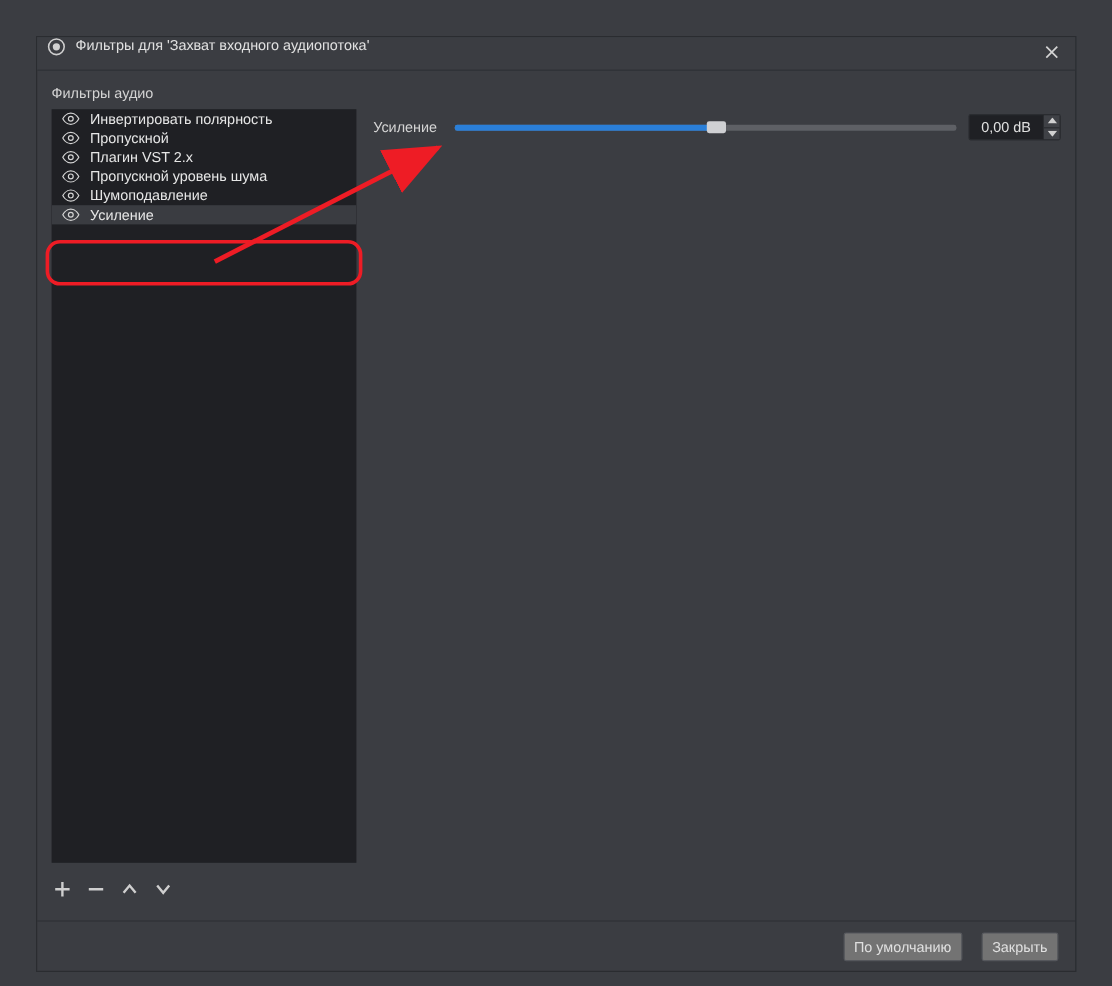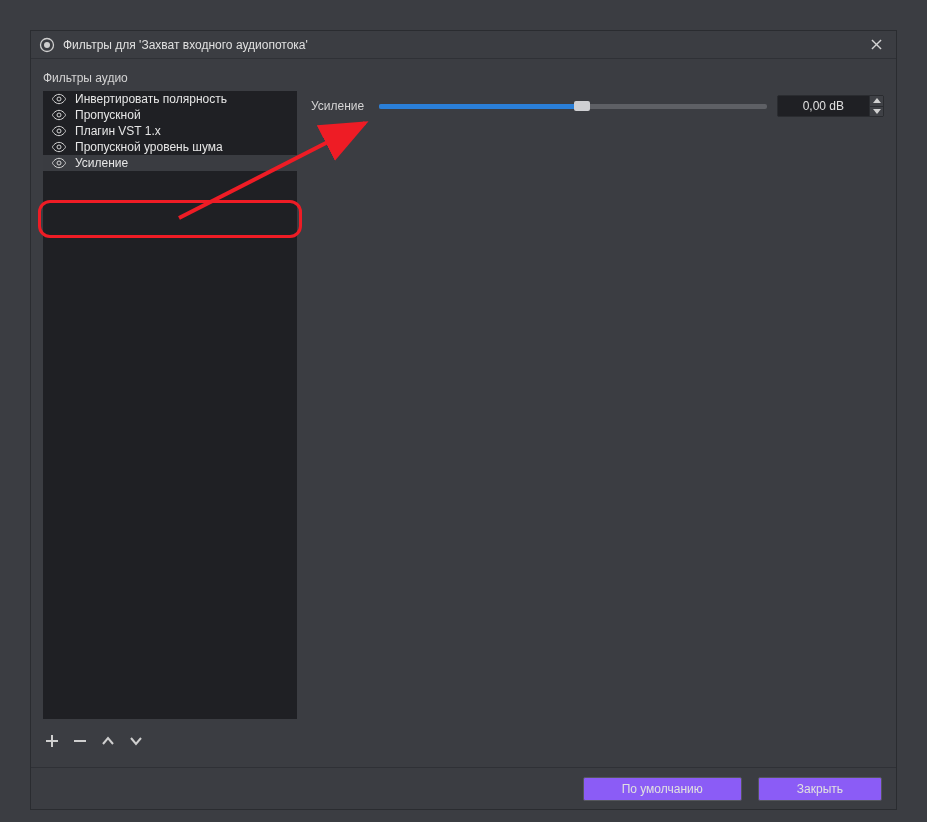--- a/index.html
+++ b/index.html
@@ -21,21 +21,21 @@
       height: 780px;
       background: #3b3d42;
       border: 1px solid #2a2c30;
       display: flex;
       flex-direction: column;
     }
     .titlebar {
       height: 28px;
       background: #3b3d42;
       display: flex;
-      align-items: center;
+      align-items: flex-start;
       padding: 0 8px;
       border-bottom: 1px solid #2f3136;
     }
     .titlebar-icon {
       width: 16px; height: 16px;
       margin-right: 8px;
     }
     .titlebar-icon svg { width: 16px; height: 16px; }
     .titlebar-title { flex: 1; color: #e0e0e0; font-size: 12px; }
     .close-btn {
@@ -112,21 +112,21 @@
     }
     .spin-box {
       display: flex;
       align-items: stretch;
       background: #1f2024;
       border: 1px solid #2a2c30;
       border-radius: 2px;
       height: 22px;
     }
     .spin-value {
-      padding: 0 25px;
+      padding: 0 10px;
       display: flex; align-items: center;
       color: #e0e0e0;
       min-width: 56px;
       justify-content: flex-end;
     }
     .spin-btns {
       display: flex; flex-direction: column;
       width: 14px;
       border-left: 1px solid #2a2c30;
     }
@@ -157,24 +157,24 @@
     .footer {
       height: 42px;
       display: flex;
       align-items: center;
       justify-content: flex-end;
       padding: 0 14px;
       gap: 16px;
       border-top: 1px solid #2f3136;
     }
     .btn {
-      background: #8b5cf6;
+      background: #737373;
       border: 1px solid #55575c;
       color: #e0e0e0;
-      padding: 4px 38px;
+      padding: 4px 8px;
       font-size: 12px;
       border-radius: 2px;
       cursor: pointer;
     }
 
     
     .highlight-box {
       position: absolute;
       border: 3px solid #ee1c25;
       border-radius: 12px;
@@ -223,28 +223,35 @@
                 <path d="M2 12s3.5-7 10-7 10 7 10 7-3.5 7-10 7S2 12 2 12z"></path>
                 <circle cx="12" cy="12" r="3"></circle>
               </svg></span>
           <span>Пропускной</span>
         </div>
         <div class="filter-item">
           <span class="eye-icon"><svg viewBox="0 0 24 24">
                 <path d="M2 12s3.5-7 10-7 10 7 10 7-3.5 7-10 7S2 12 2 12z"></path>
                 <circle cx="12" cy="12" r="3"></circle>
               </svg></span>
-          <span>Плагин VST 1.x</span>
+          <span>Плагин VST 2.x</span>
         </div>
         <div class="filter-item">
           <span class="eye-icon"><svg viewBox="0 0 24 24">
                 <path d="M2 12s3.5-7 10-7 10 7 10 7-3.5 7-10 7S2 12 2 12z"></path>
                 <circle cx="12" cy="12" r="3"></circle>
               </svg></span>
           <span>Пропускной уровень шума</span>
+        </div>
+        <div class="filter-item">
+          <span class="eye-icon"><svg viewBox="0 0 24 24">
+                <path d="M2 12s3.5-7 10-7 10 7 10 7-3.5 7-10 7S2 12 2 12z"></path>
+                <circle cx="12" cy="12" r="3"></circle>
+              </svg></span>
+          <span>Шумоподавление</span>
         </div>
         <div class="filter-item selected">
           <span class="eye-icon"><svg viewBox="0 0 24 24">
                 <path d="M2 12s3.5-7 10-7 10 7 10 7-3.5 7-10 7S2 12 2 12z"></path>
                 <circle cx="12" cy="12" r="3"></circle>
               </svg></span>
           <span>Усиление</span>
         </div>
       </div>
 

